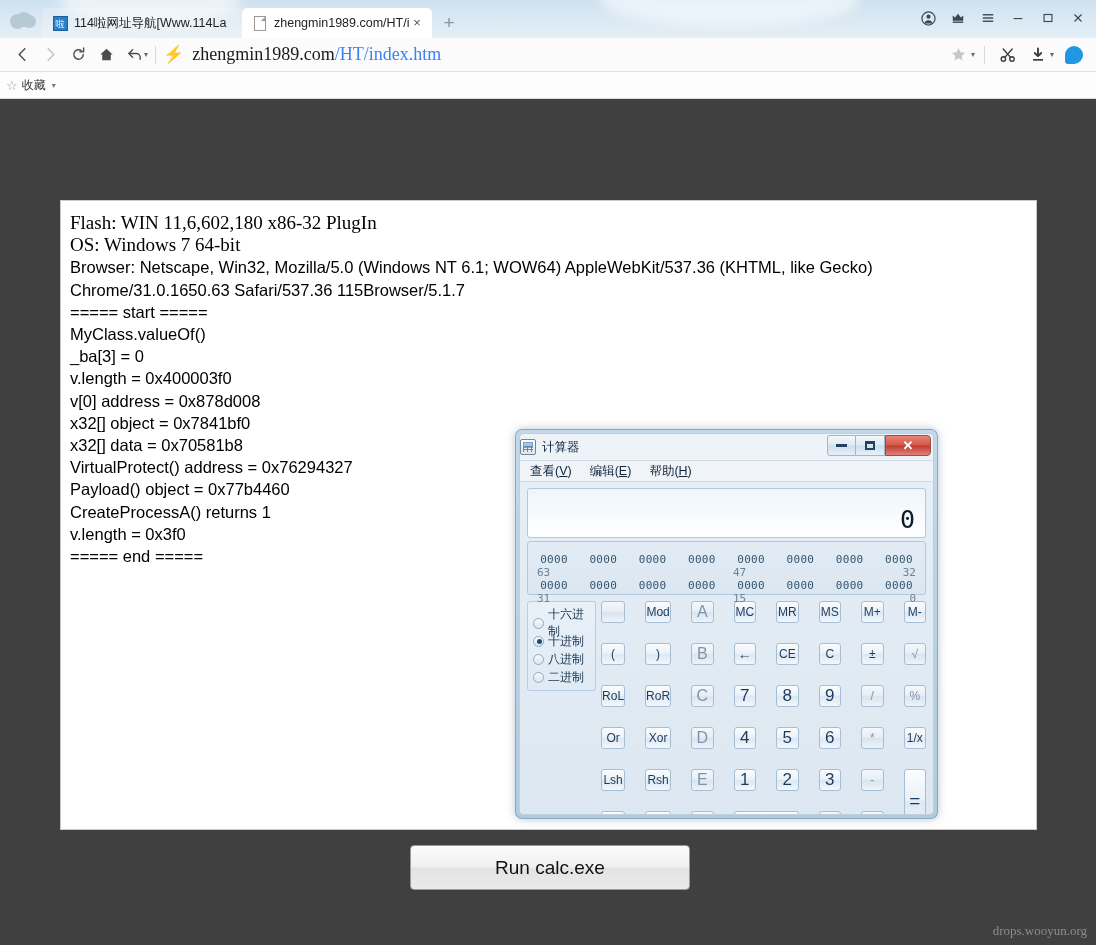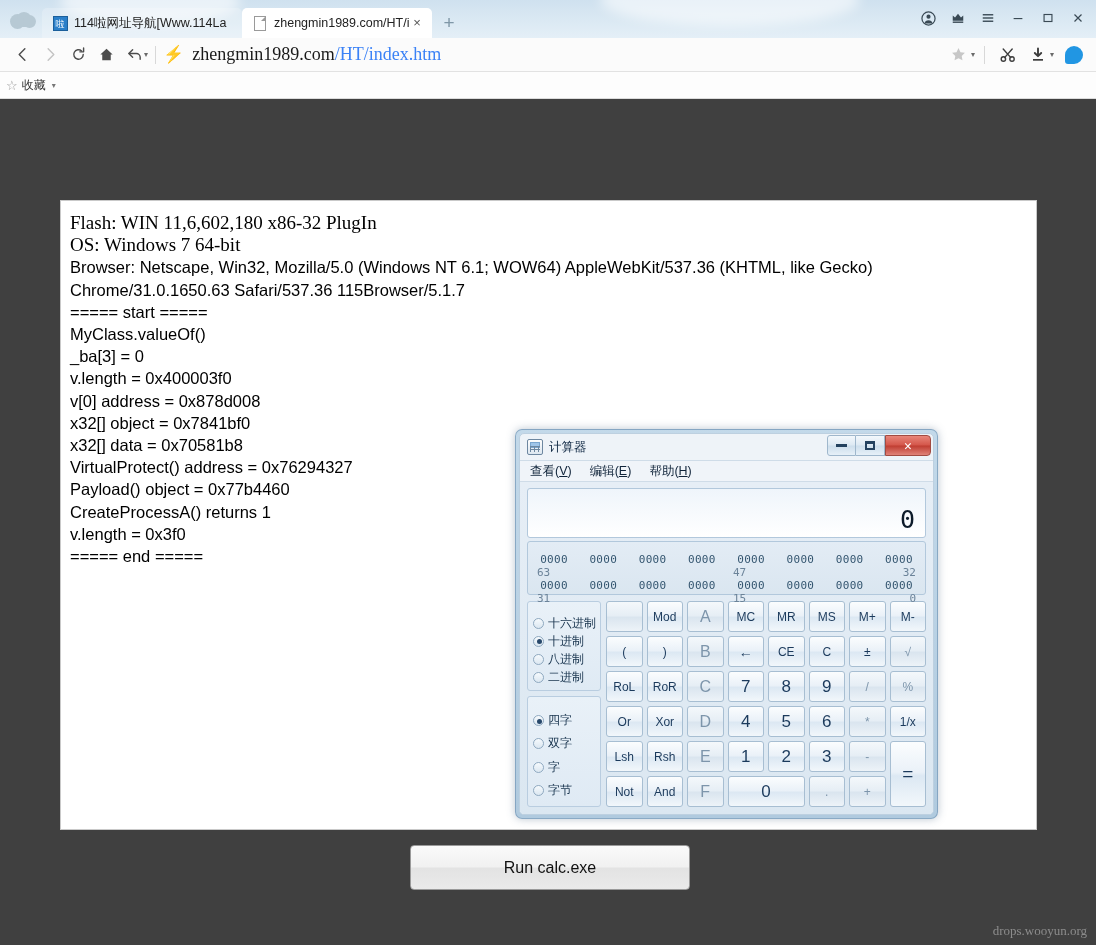--- a/index.html
+++ b/index.html
@@ -156,21 +156,21 @@
   .log .sans  { font-family: "Liberation Sans", sans-serif; font-size: 16.5px; }
 
   .runbtn {
     position: absolute;
     left: 410px; top: 746px;
     width: 280px; height: 45px;
     border: 1px solid #9a9a9a;
     border-radius: 4px;
     background: linear-gradient(180deg, #fafafa 0%, #f1f1f1 48%, #e3e3e3 52%, #eaeaea 100%);
     font-family: "Liberation Sans", sans-serif;
-    font-size: 16px; color: #111;
+    font-size: 19px; color: #111;
     display: flex; align-items: center; justify-content: center;
   }
   .watermark {
     position: absolute; right: 9px; bottom: 6px;
     font-family: "Liberation Serif", serif;
     font-size: 13px; color: #8c8c8c;
   }
 
   
   .calc {
@@ -187,24 +187,22 @@
     width: 100%; height: 100%;
     border-radius: 5px;
     background: #eef3f8;
     border: 1px solid #bdd0e0;
     display: flex; flex-direction: column;
     overflow: hidden;
   }
   .calc-titlebar {
     height: 26px; flex: 0 0 26px;
     display: flex; align-items: center;
-    padding-left: 7px;
     background: transparent;
     position: relative;
-    font-family: Liberation Mono, monospace;
   }
   .calc-icon {
     width: 16px; height: 16px; margin-right: 6px;
     background: linear-gradient(180deg,#fdfdfd,#dde7f0);
     border: 1px solid #6d87a0; border-radius: 2px;
     position: relative;
   }
   .calc-icon:before {
     content:""; position:absolute; left:2px; top:2px; right:2px; height:4px;
     background:#9fc5e8; border:1px solid #7aa6cf;
@@ -308,21 +306,21 @@
     background: linear-gradient(180deg,#f6fafd,#dbe7f1);
     border: 1px solid #8fa9c0;
     margin-right: 4px;
     position: relative;
   }
   .rdot.on:after {
     content: ""; position: absolute; left: 2.5px; top: 2.5px;
     width: 5px; height: 5px; border-radius: 50%; background: #27486b;
   }
 
-  .keypad { flex: 1 1 auto; display: grid; grid-template-columns: repeat(8, 1fr); grid-auto-rows: 1fr; gap: 4px; }
+  .keypad { flex: 1 1 auto; display: grid; grid-template-columns: repeat(8, 1fr); grid-auto-rows: 1fr; gap: 20px; }
 
   .key {
     border: 1px solid #a7bed2;
     border-radius: 3px;
     background: linear-gradient(180deg,#fbfdfe 0%, #eaf1f8 47%, #dce8f3 53%, #f2f7fb 100%);
     display: flex; align-items: center; justify-content: center;
     font-size: 14px; color: #1b3a5c;
     font-family: "Liberation Sans", sans-serif;
   }
   .key.small { font-size: 12px; }
@@ -570,38 +568,20 @@
                   <span class="rdot on"></span>
                   <span>十进制</span>
                 </div>
                 <div class="radio-item">
                   <span class="rdot"></span>
                   <span>八进制</span>
                 </div>
                 <div class="radio-item">
                   <span class="rdot"></span>
                   <span>二进制</span>
-                </div>
-              </div>
-            <div class="radio-group g2" id="word-group">
-                <div class="radio-item">
-                  <span class="rdot on"></span>
-                  <span>四字</span>
-                </div>
-                <div class="radio-item">
-                  <span class="rdot"></span>
-                  <span>双字</span>
-                </div>
-                <div class="radio-item">
-                  <span class="rdot"></span>
-                  <span>字</span>
-                </div>
-                <div class="radio-item">
-                  <span class="rdot"></span>
-                  <span>字节</span>
                 </div>
               </div>
           </div>
           <div class="keypad" id="keypad">
               <div class="key blank dim"></div>
               <div class="key small">Mod</div>
               <div class="key hex dim">A</div>
               <div class="key small">MC</div>
               <div class="key small">MR</div>
               <div class="key small">MS</div>

